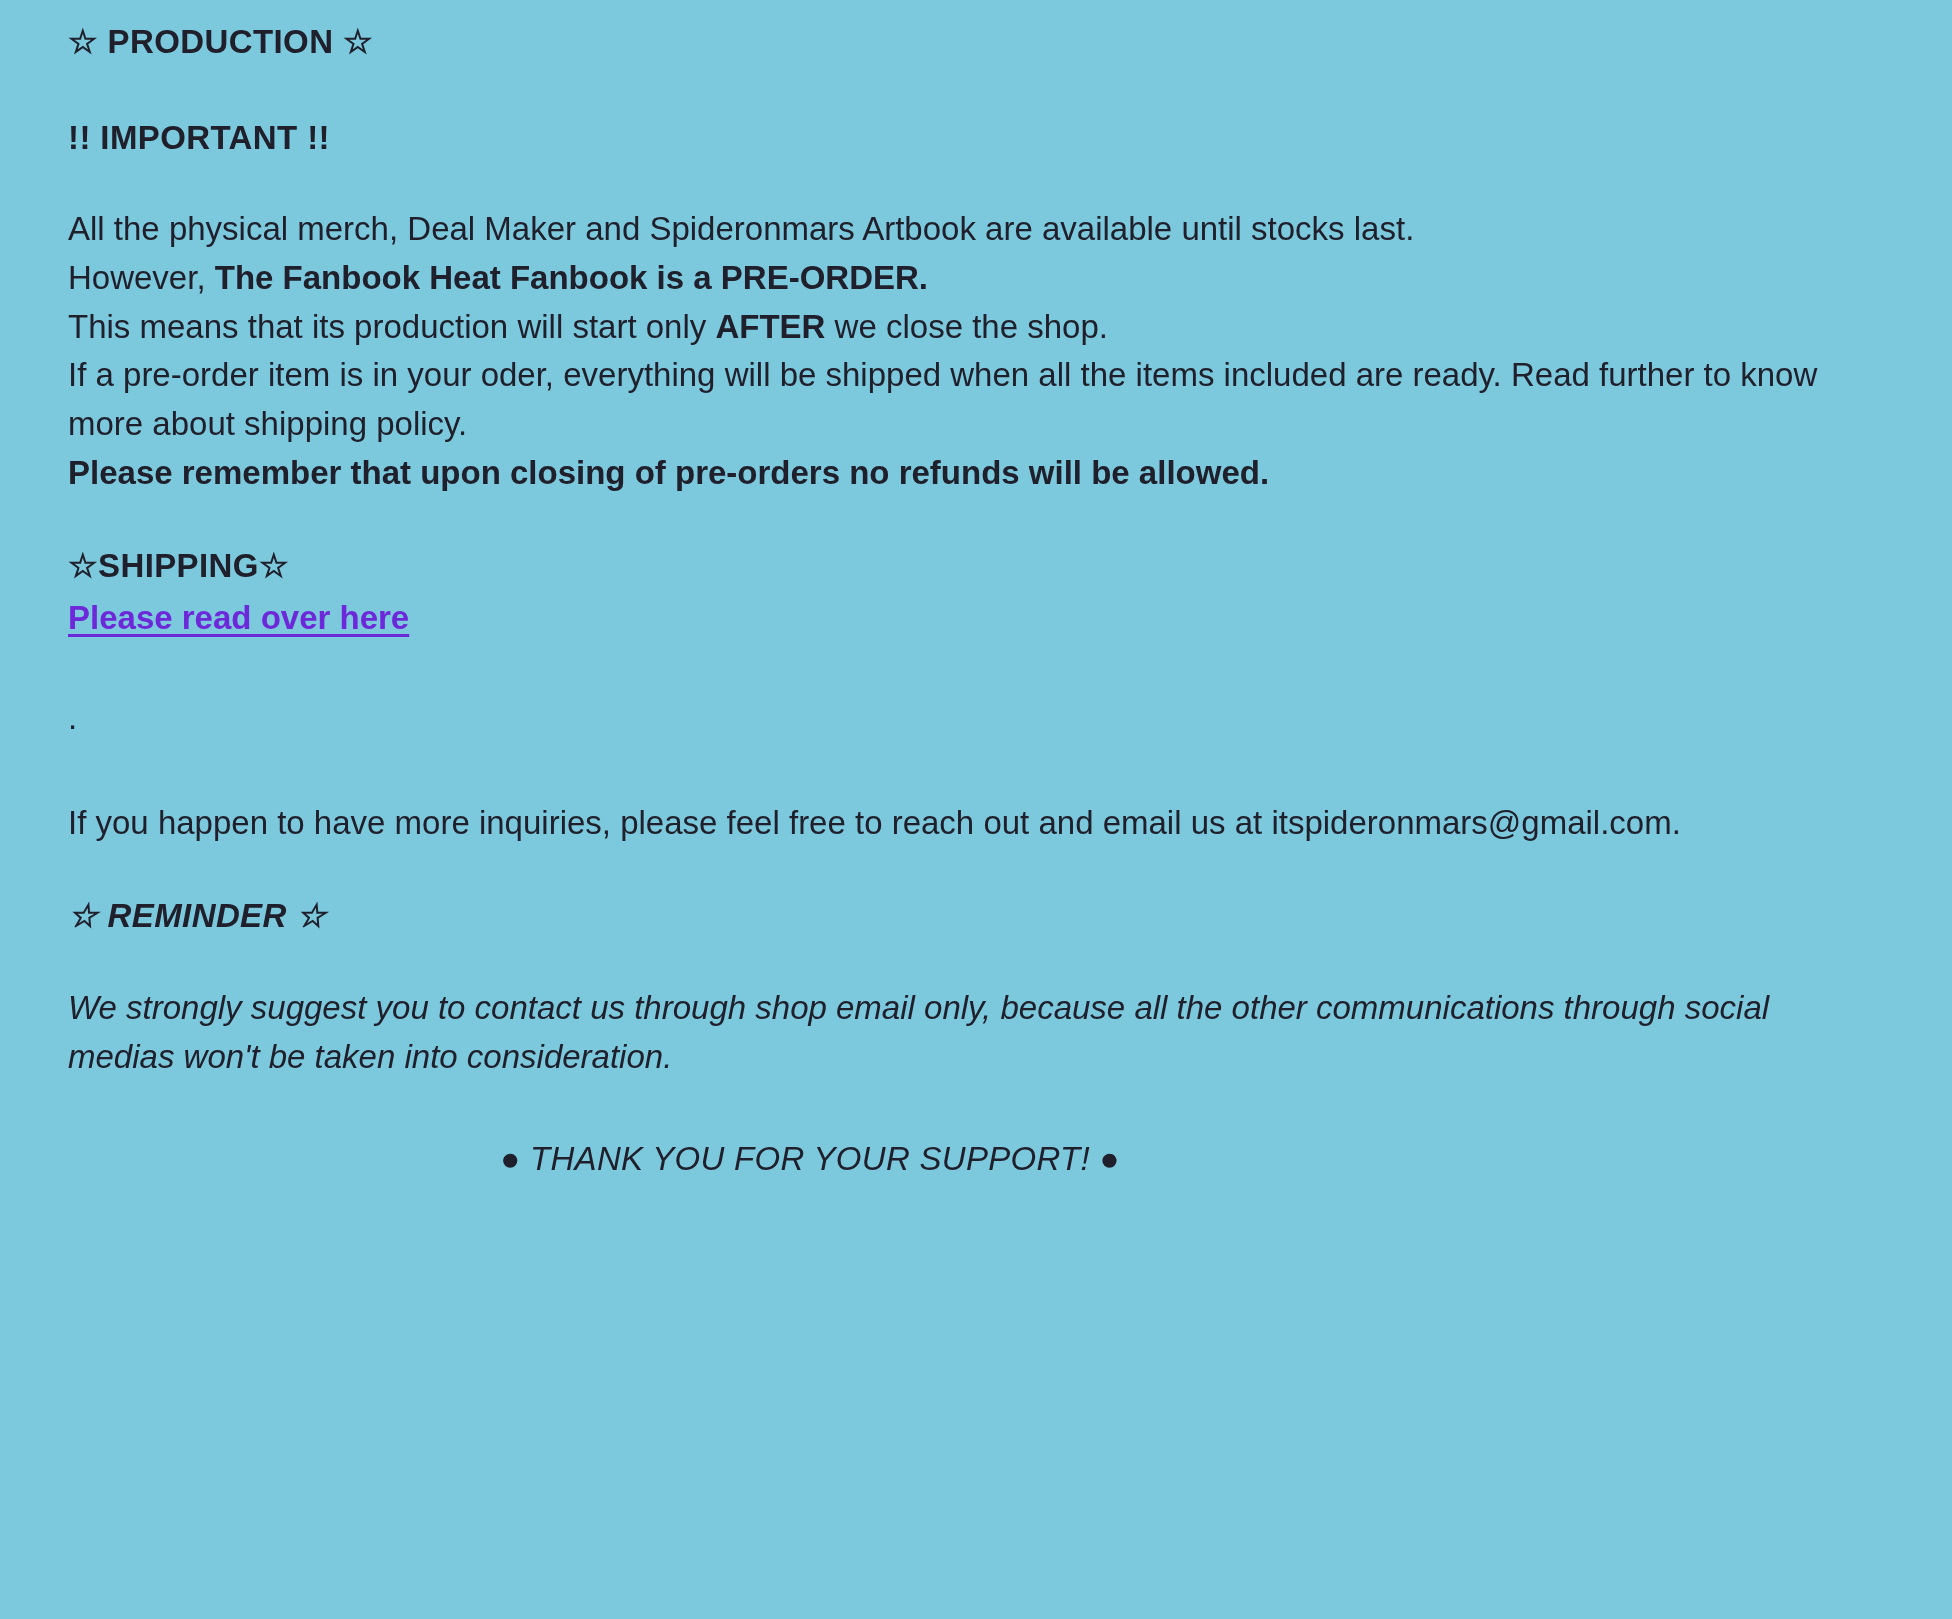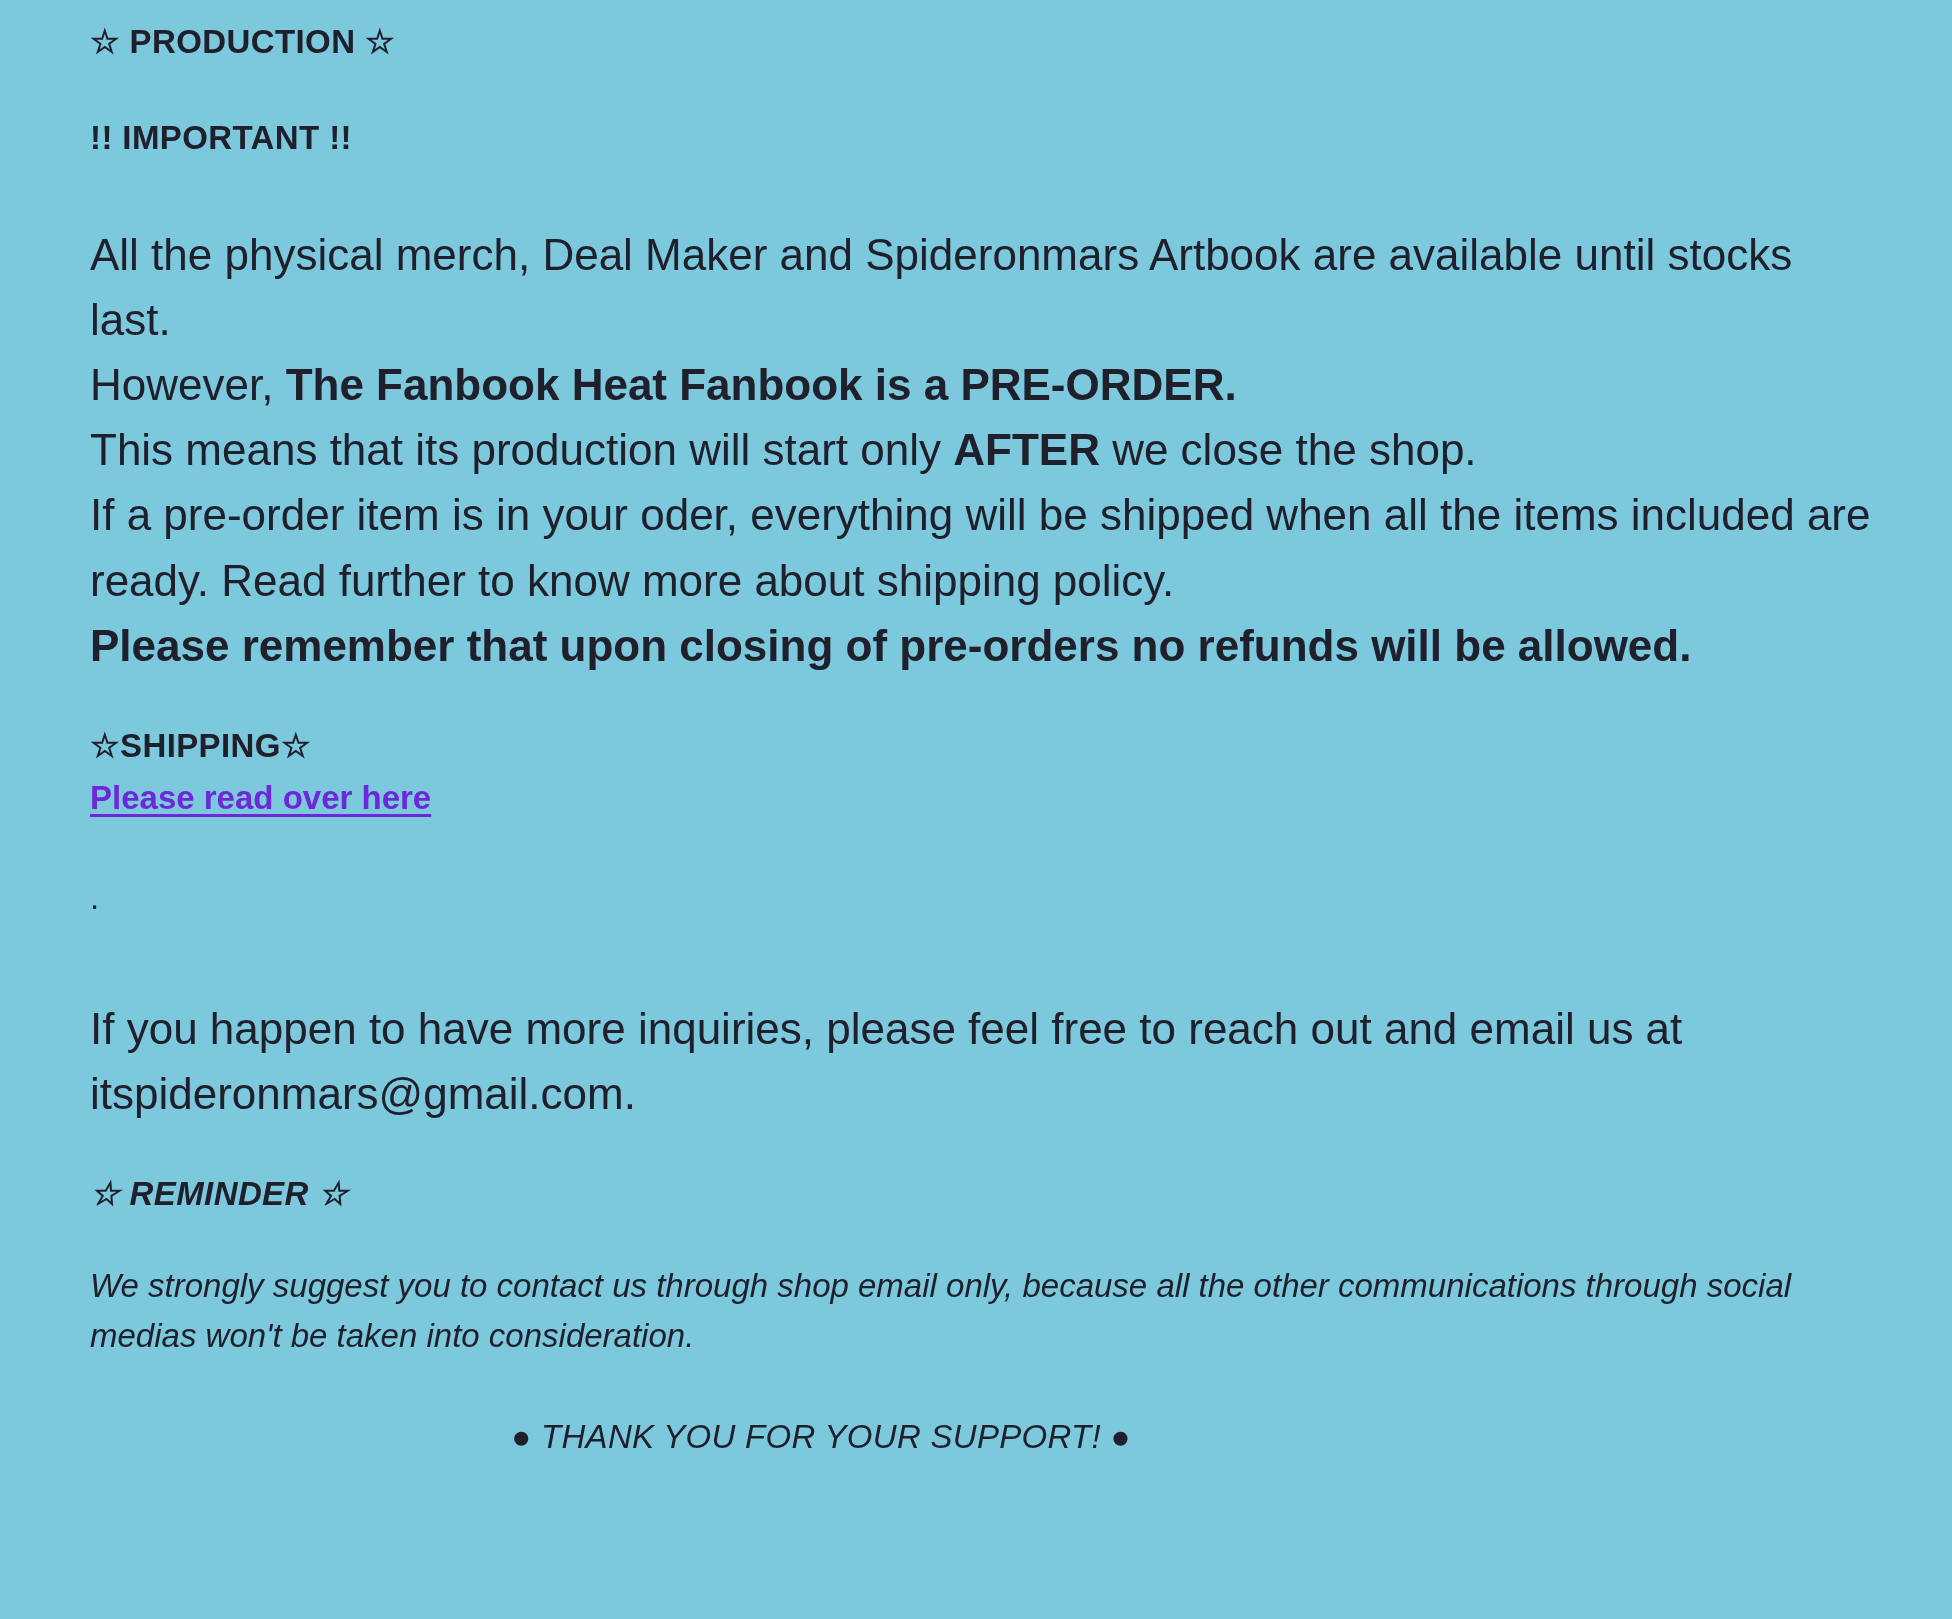--- a/index.html
+++ b/index.html
@@ -11,41 +11,40 @@
     height: 1619px;
     background: #7cc9de;
     font-family: "Liberation Sans", sans-serif;
     color: #20202c;
     overflow: hidden;
   }
   .page {
     box-sizing: border-box;
     width: 1952px;
     height: 1619px;
-    padding: 22px 80px 0 90px;
+    padding: 22px 80px 0 68px;
   }
   .spacer-lg { height: 58px; }
   .spacer-md { height: 48px; }
 
   .heading {
     font-weight: 700;
     font-size: 33px;
     letter-spacing: 0.4px;
   }
   .heading-italic {
     font-weight: 700;
     font-style: italic;
     font-size: 33px;
     letter-spacing: 0.4px;
   }
   .para {
-    font-size: 44px;
+    font-size: 33px;
     line-height: 1.48;
     max-width: 1790px;
-    margin-top: 17px;
   }
   .para b { font-weight: 700; }
   .link {
     font-weight: 700;
     font-size: 33px;
     text-decoration: underline;
     text-underline-offset: 5px;
     text-decoration-thickness: 3px;
     cursor: pointer;
     color: #6d28d9;

